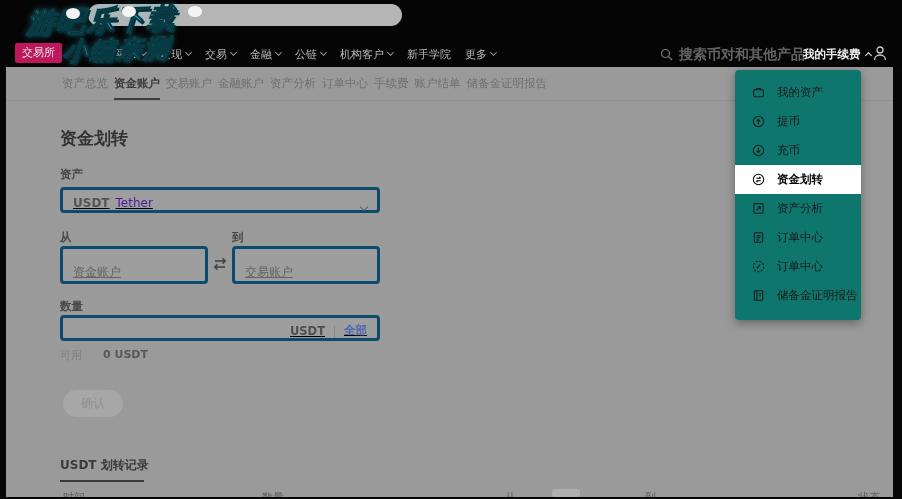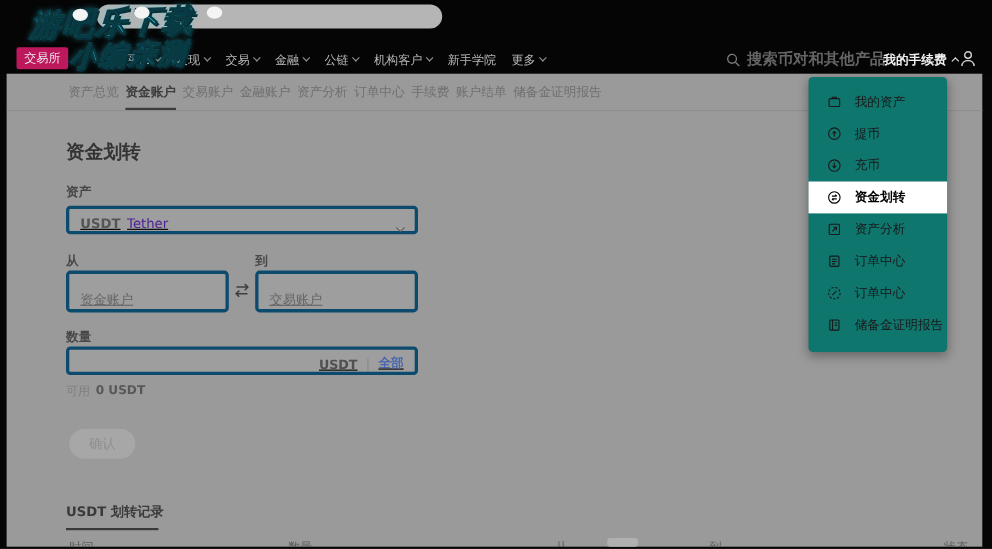--- a/index.html
+++ b/index.html
@@ -58,21 +58,21 @@
   .sel-asset .cn { color:#4c1d95; }
   .chev { width:6px; height:6px; border-right:1.2px solid #5f5f5f; border-bottom:1.2px solid #5f5f5f;
           transform:rotate(45deg); margin-left:auto; margin-top:-3px; }
   .acct { height:38px; width:148px; padding:0 10px; color:#646464; cursor:pointer; }
   .swap { position:absolute; left:205px; top:189px; color:#3f3f3f; }
   .amount { left:54px; top:248px; width:320px; height:26px; padding:0 10px; }
   .amount input { flex:1; border:none; background:transparent; outline:none; font-family:inherit; font-size:12px; color:#444; min-width:10px;}
   .amount .unit { color:#4f4f4f; font-weight:600; font-size:11.5px; }
   .amount .vdiv { width:1px; height:12px; background:#868686; margin:0 9px; }
   .amount .all { color:#4a67ae; font-weight:600; font-size:11.5px; cursor:pointer; }
-  .avail { position:absolute; left:54px; top:281px; font-size:11px; color:#7f7f7f; display:flex; }
+  .avail { position:absolute; left:54px; top:281px; font-size:11px; color:#7f7f7f; display:flex;gap:16px; }
   .avail b { color:#585858; font-weight:600; margin-left:5px; }
   .confirm { position:absolute; left:57px; top:323px; width:60px; height:27px; border-radius:14px;
              background:#a7a7a7; color:#8f8f8f; font-size:12px; border:none; font-family:inherit; }
 
   .hist-tabs { position:absolute; left:54px; top:390px; display:flex; gap:34px; align-items:center;flex-direction:column; }
   .hist-tab1 { font-size:12px; font-weight:700; color:#3a3a3a; cursor:pointer; }
   .hist-tab2 { font-size:12px; color:#747474; cursor:pointer; display:flex; align-items:center; gap:3px; }
   .info-glyph { font-size:11px; color:#747474; }
   .hist-underline { position:absolute; left:54px; top:413px; width:84px; height:2px; background:#3a3a3a; }
   .col-h { position:absolute; top:423px; font-size:11px; color:#5c5c5c; }

